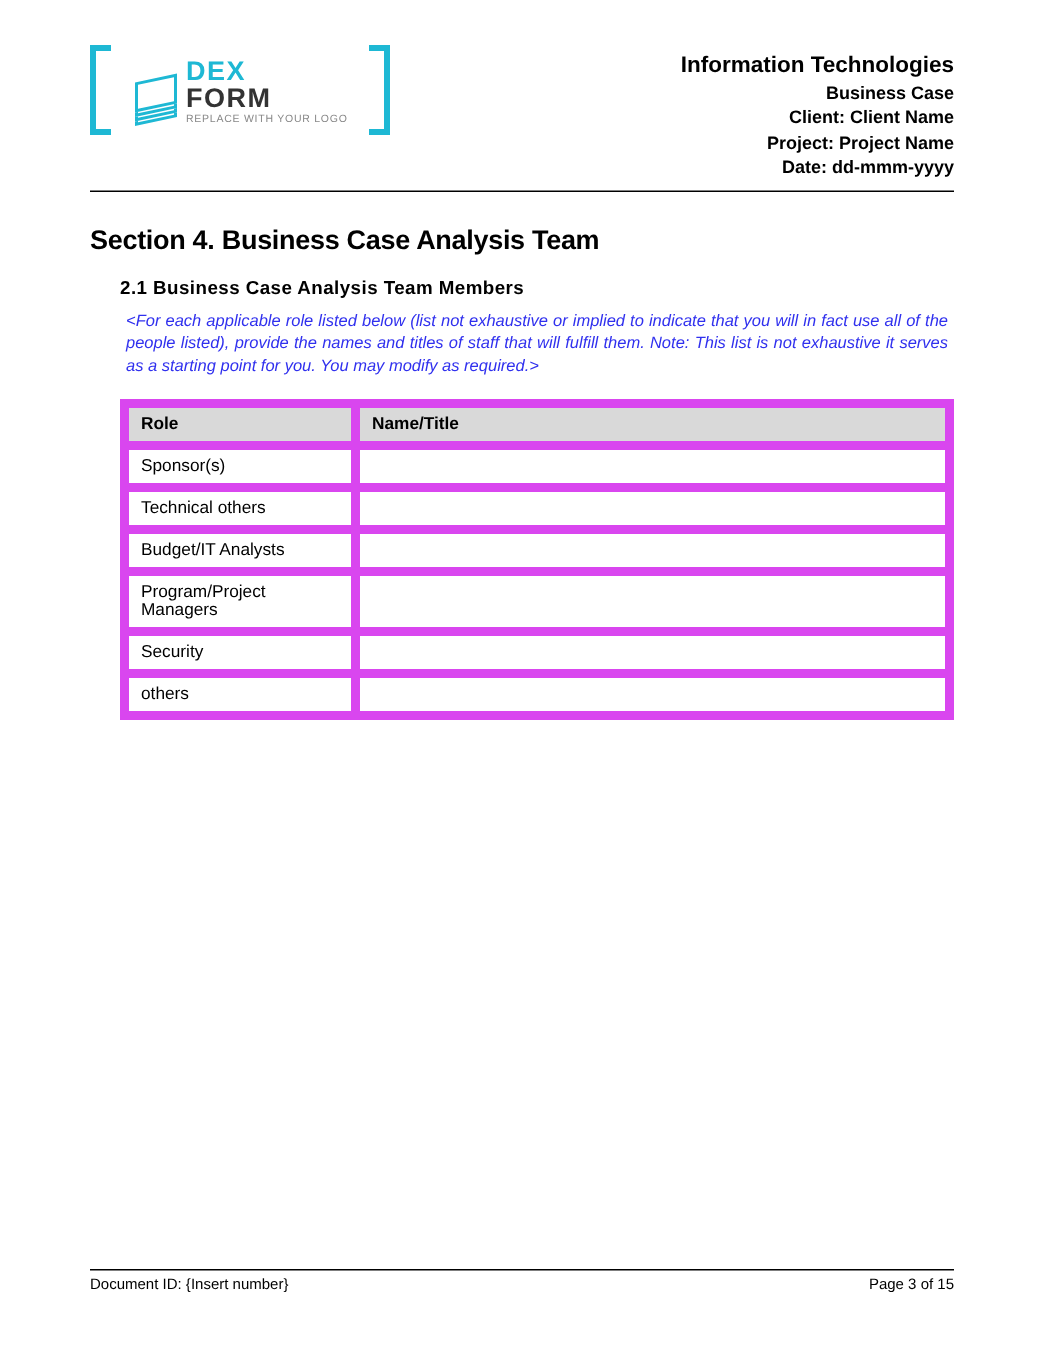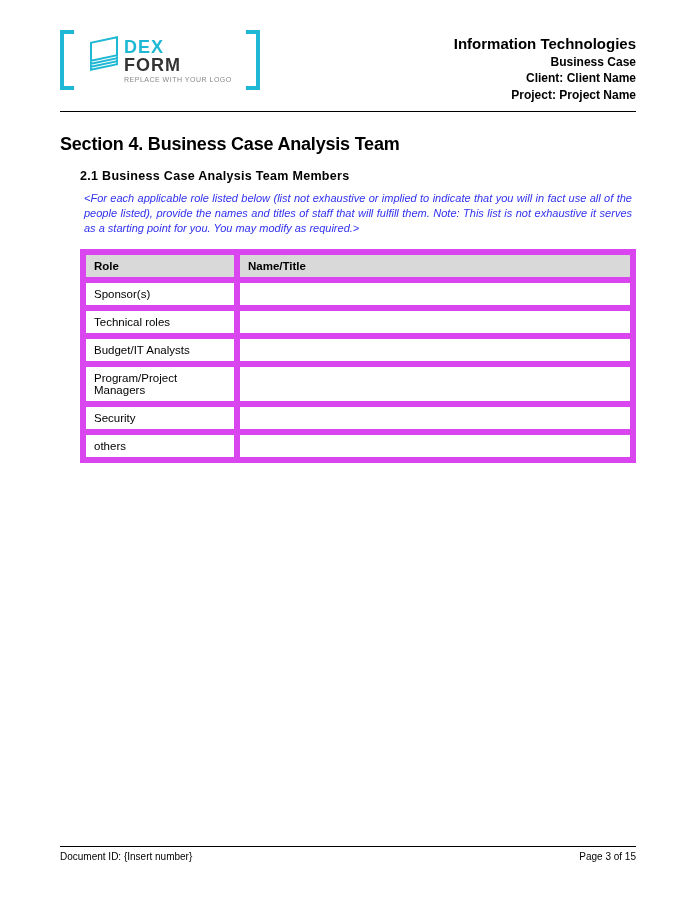--- a/index.html
+++ b/index.html
@@ -55,21 +55,21 @@
   .logo-text {
     display: flex;
     flex-direction: column;
     line-height: 1;
   }
   .logo-dex { font-size: 18px; font-weight: 800; color: #1eb8d4; letter-spacing: 1px; }
   .logo-form { font-size: 18px; font-weight: 800; color: #333; letter-spacing: 1px; }
   .logo-sub { font-size: 7px; color: #888; letter-spacing: 0.5px; margin-top: 2px; text-align: center; }
   .logo-inner {
     display: flex;
-    align-items: flex-start;
+    align-items: flex-end;
     padding: 6px 8px;
   }
   .hdr-right {
     text-align: right;
     font-size: 13px;
     font-weight: bold;
     line-height: 1.35;
     padding-top: 4px;
   }
   .hdr-title { font-size: 15px; }
@@ -157,20 +157,21 @@
         </div>
       </div>
       <div class="logo-bracket-right"></div>
     </div>
   </div>
   <div class="hdr-right">
     <div class="hdr-title">Information Technologies</div>
     <div class="hdr-sub">Business Case</div>
     <div class="hdr-sub">Client:  Client Name</div>
     <div class="hdr-sub">Project: Project Name</div>
+    <div class="hdr-sub">Date: dd-mmm-yyyy</div>
   </div>
 </div>
 
 <hr class="hr-line">
 
 <h1 class="section-title">Section 4.  Business Case Analysis Team</h1>
 
 <div class="subsection">
   <h2 class="sub-title">2.1  Business Case Analysis Team Members</h2>
   <p class="instruction">&lt;For each applicable role listed below (list not exhaustive or implied to indicate that you will in fact use all of the people listed), provide the names and titles of staff that will fulfill them. Note:  This list is not exhaustive it serves as a starting point for you.  You may modify as required.&gt;</p>
@@ -181,21 +182,21 @@
         <th>Role</th>
         <th>Name/Title</th>
       </tr>
     </thead>
     <tbody>
       <tr>
         <td>Sponsor(s)</td>
         <td></td>
       </tr>
       <tr>
-        <td>Technical roles</td>
+        <td>Technical others</td>
         <td></td>
       </tr>
       <tr>
         <td>Budget/IT Analysts</td>
         <td></td>
       </tr>
       <tr>
         <td>Program/Project Managers</td>
         <td></td>
       </tr>

